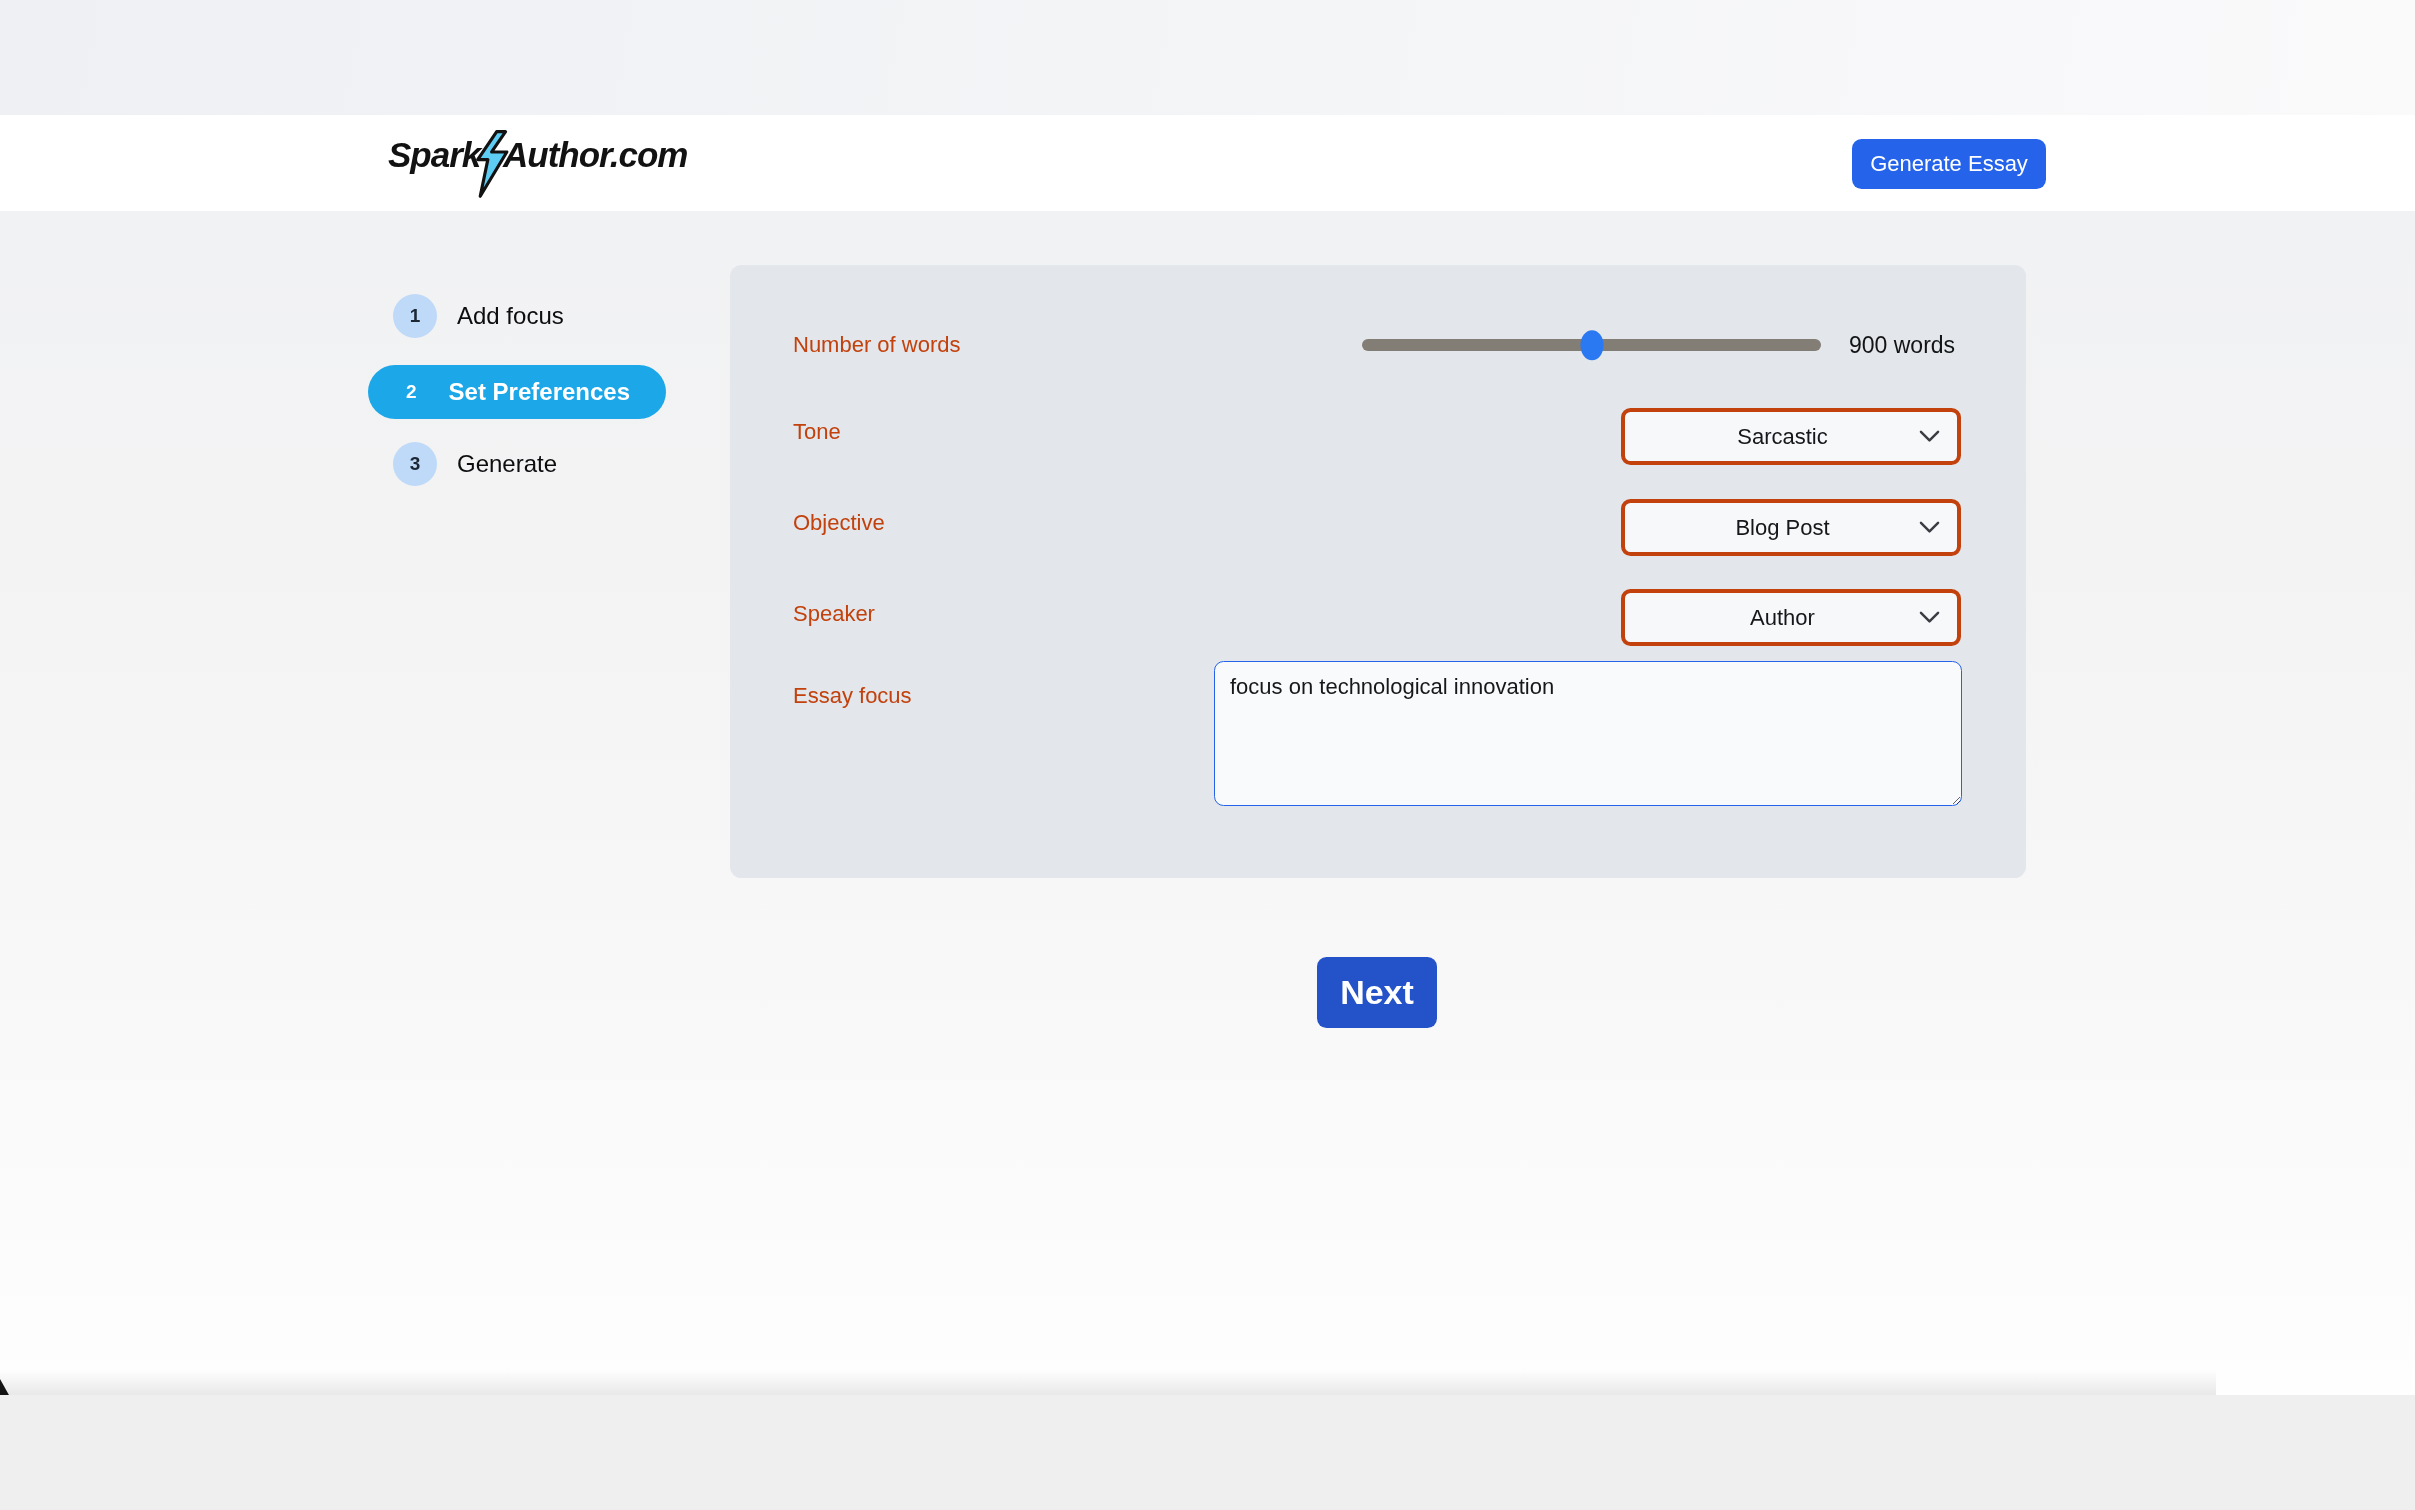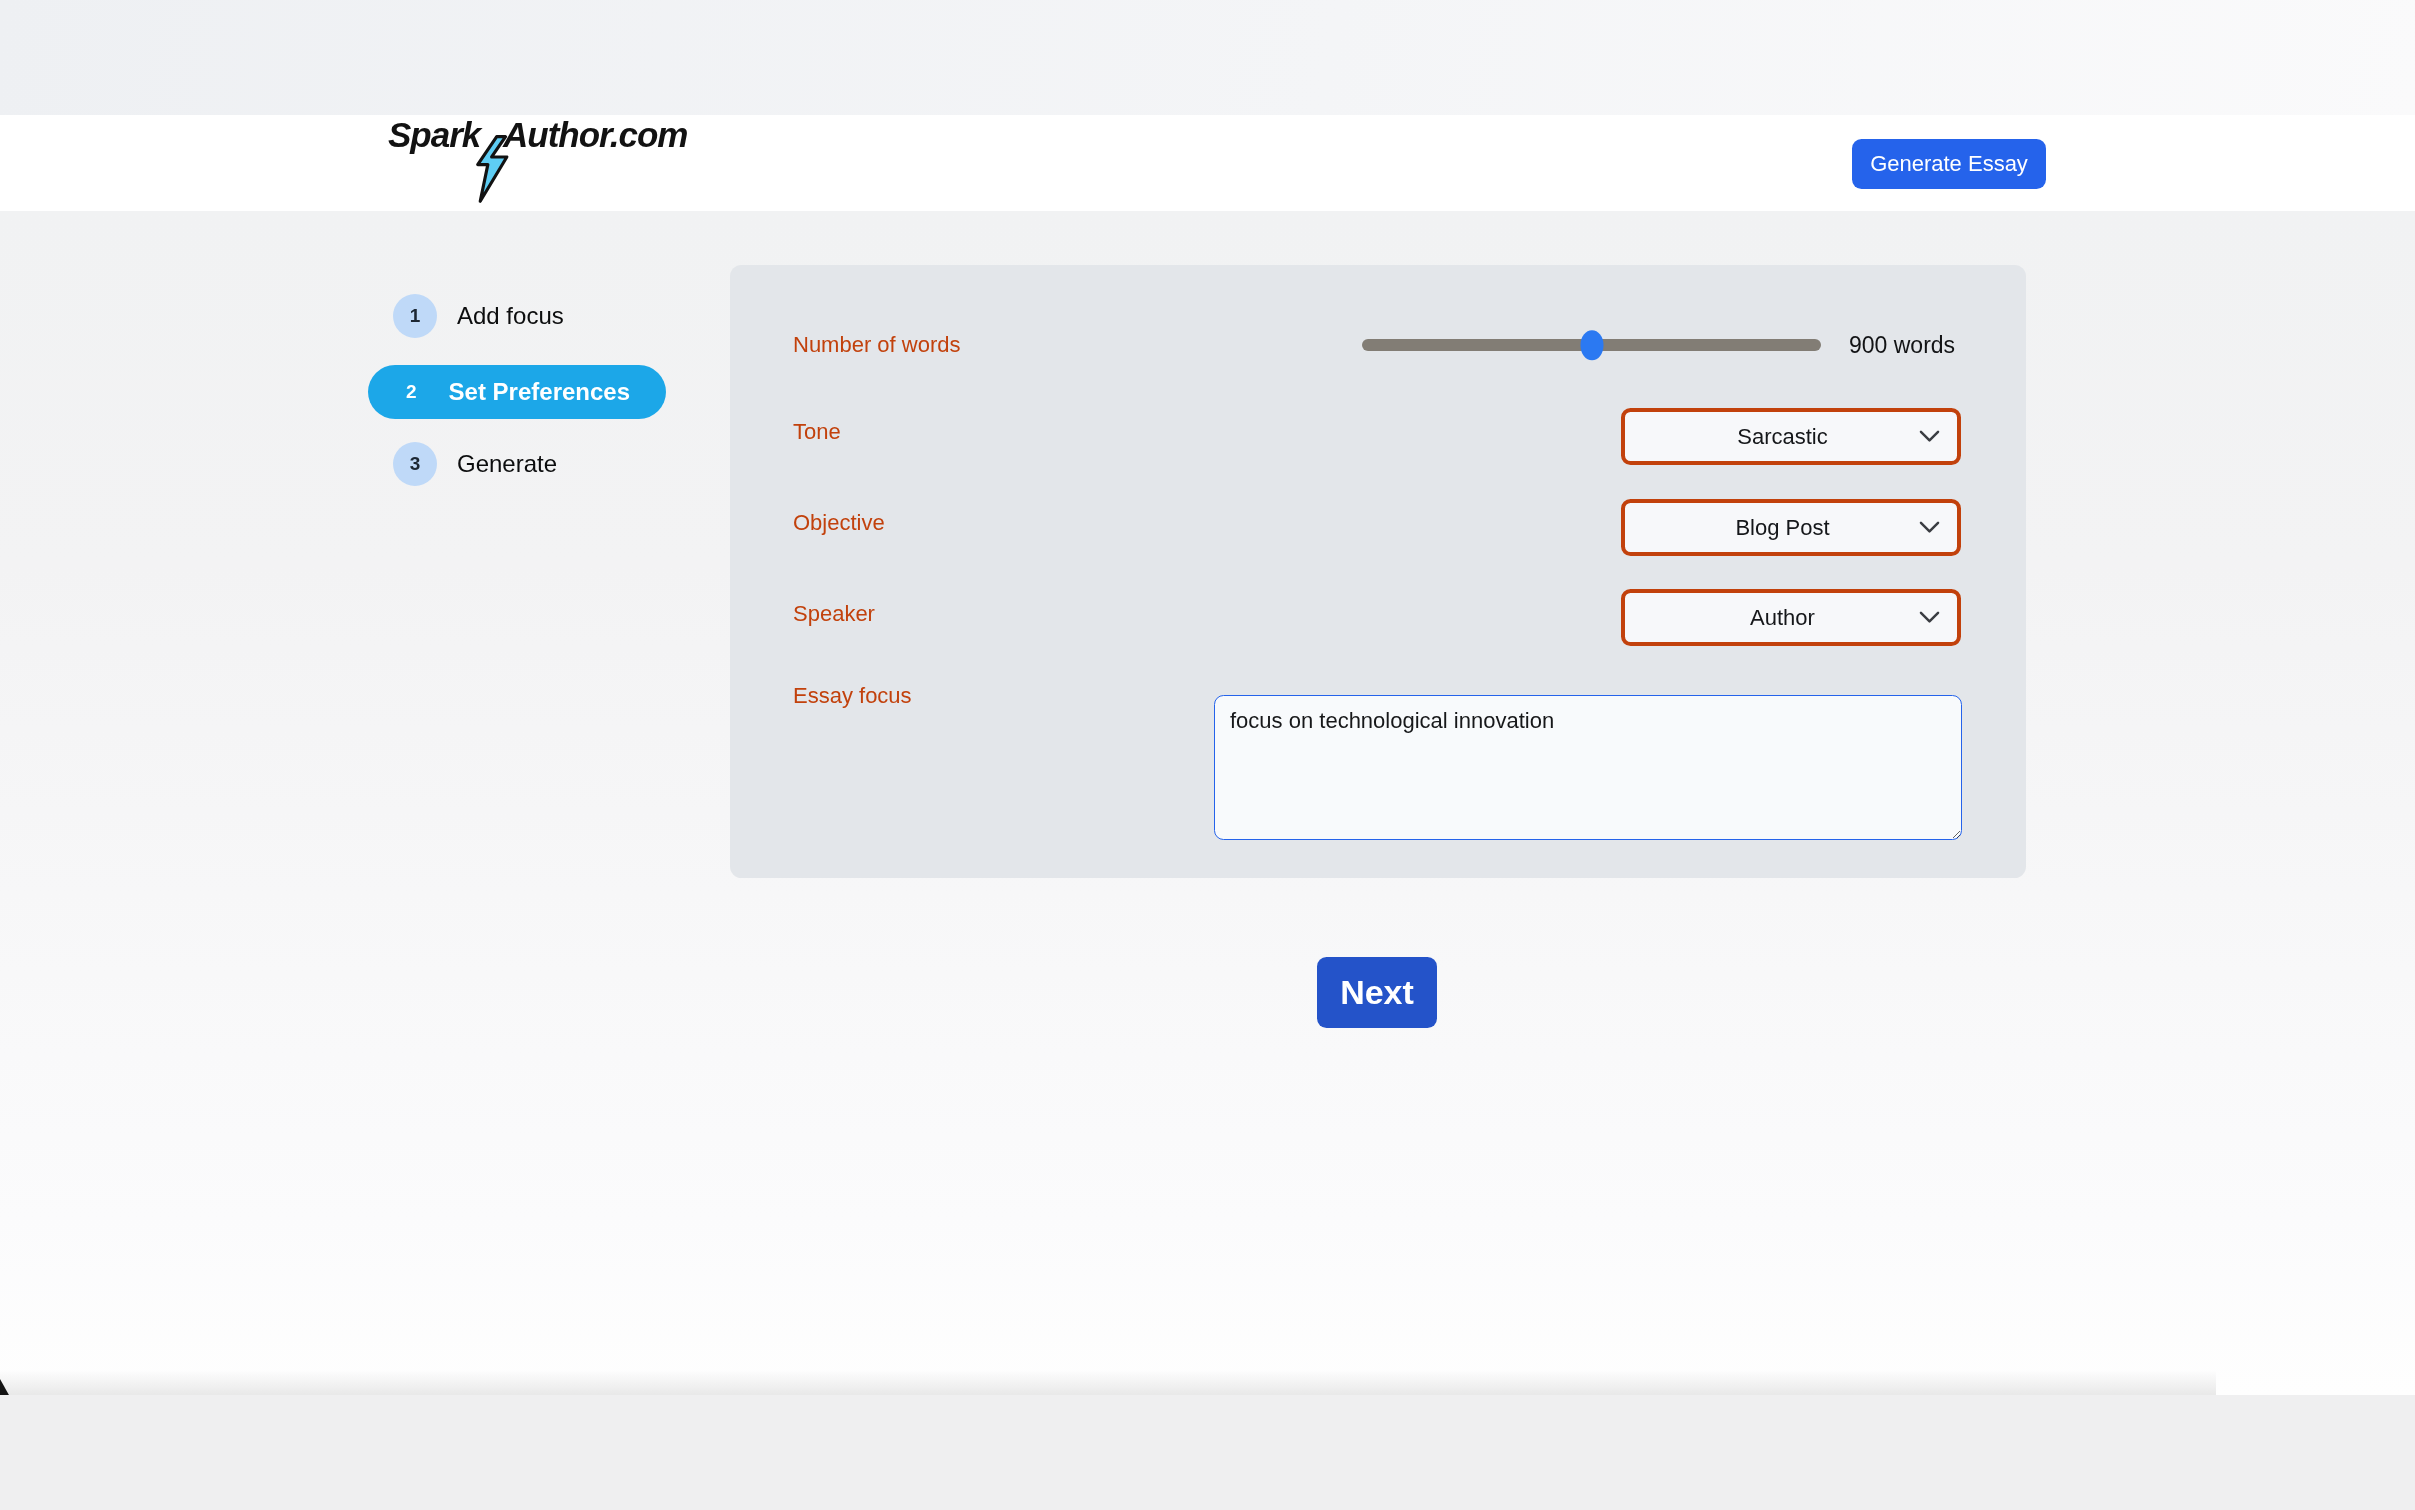--- a/index.html
+++ b/index.html
@@ -20,21 +20,21 @@
     background: linear-gradient(100deg, #eef0f3 0%, #f4f5f7 55%, #fafafb 100%);
   }
 
   
   .header {
     position: absolute; left: 0; top: 115px; width: 2416px; height: 96px;
     background: #ffffff;
   }
   .logo {
     position: absolute; left: 388px; top: 0; height: 80px;
-    display: flex; cursor: pointer;
+    display: flex; align-items: center; cursor: pointer;
   }
   .logo-part {
     font-size: 35px; font-weight: 800; font-style: italic;
     letter-spacing: -1px; color: #121212; white-space: nowrap;
   }
   .bolt-svg { width: 38px; height: 74px; margin: 17px -6.7px 0 -8.6px; z-index: 2; }
 
   .generate-btn {
     position: absolute; left: 1852px; top: 24px; width: 194px; height: 50px;
     background: #2563eb; color: #ffffff; border: none; border-radius: 9.5px;
@@ -102,21 +102,21 @@
     background: #f7f8fa; border: 4px solid #c2410c; border-radius: 9.5px;
     display: flex; align-items: center; cursor: pointer; text-align: center;
   }
   .select-box .select-value {
     margin-left: 21px; font-size: 22px; color: #15171a; flex: 1; white-space: nowrap;
   }
   .select-box .chevron-svg { width: 21px; height: 13.3px; margin-right: 17px; flex: none; }
 
   
   .essay-textarea {
-    position: absolute; left: 484px; top: 430px; width: 748px; height: 145px;
+    position: absolute; left: 484px; top: 396px; width: 748px; height: 145px;
     background: #f8fafc; border: 1.9px solid #2563eb; border-radius: 9.5px;
     padding: 11.4px 15px; font-family: "Liberation Sans", sans-serif;
     font-size: 22px; line-height: 28.5px; color: #17181a; resize: both; outline: none;
   }
 
   
   .next-btn {
     position: absolute; left: 1317px; top: 957px; width: 120px; height: 71px;
     background: #2453c9; color: #ffffff; border: none; border-radius: 9.5px;
     font-family: "Liberation Sans", sans-serif;

